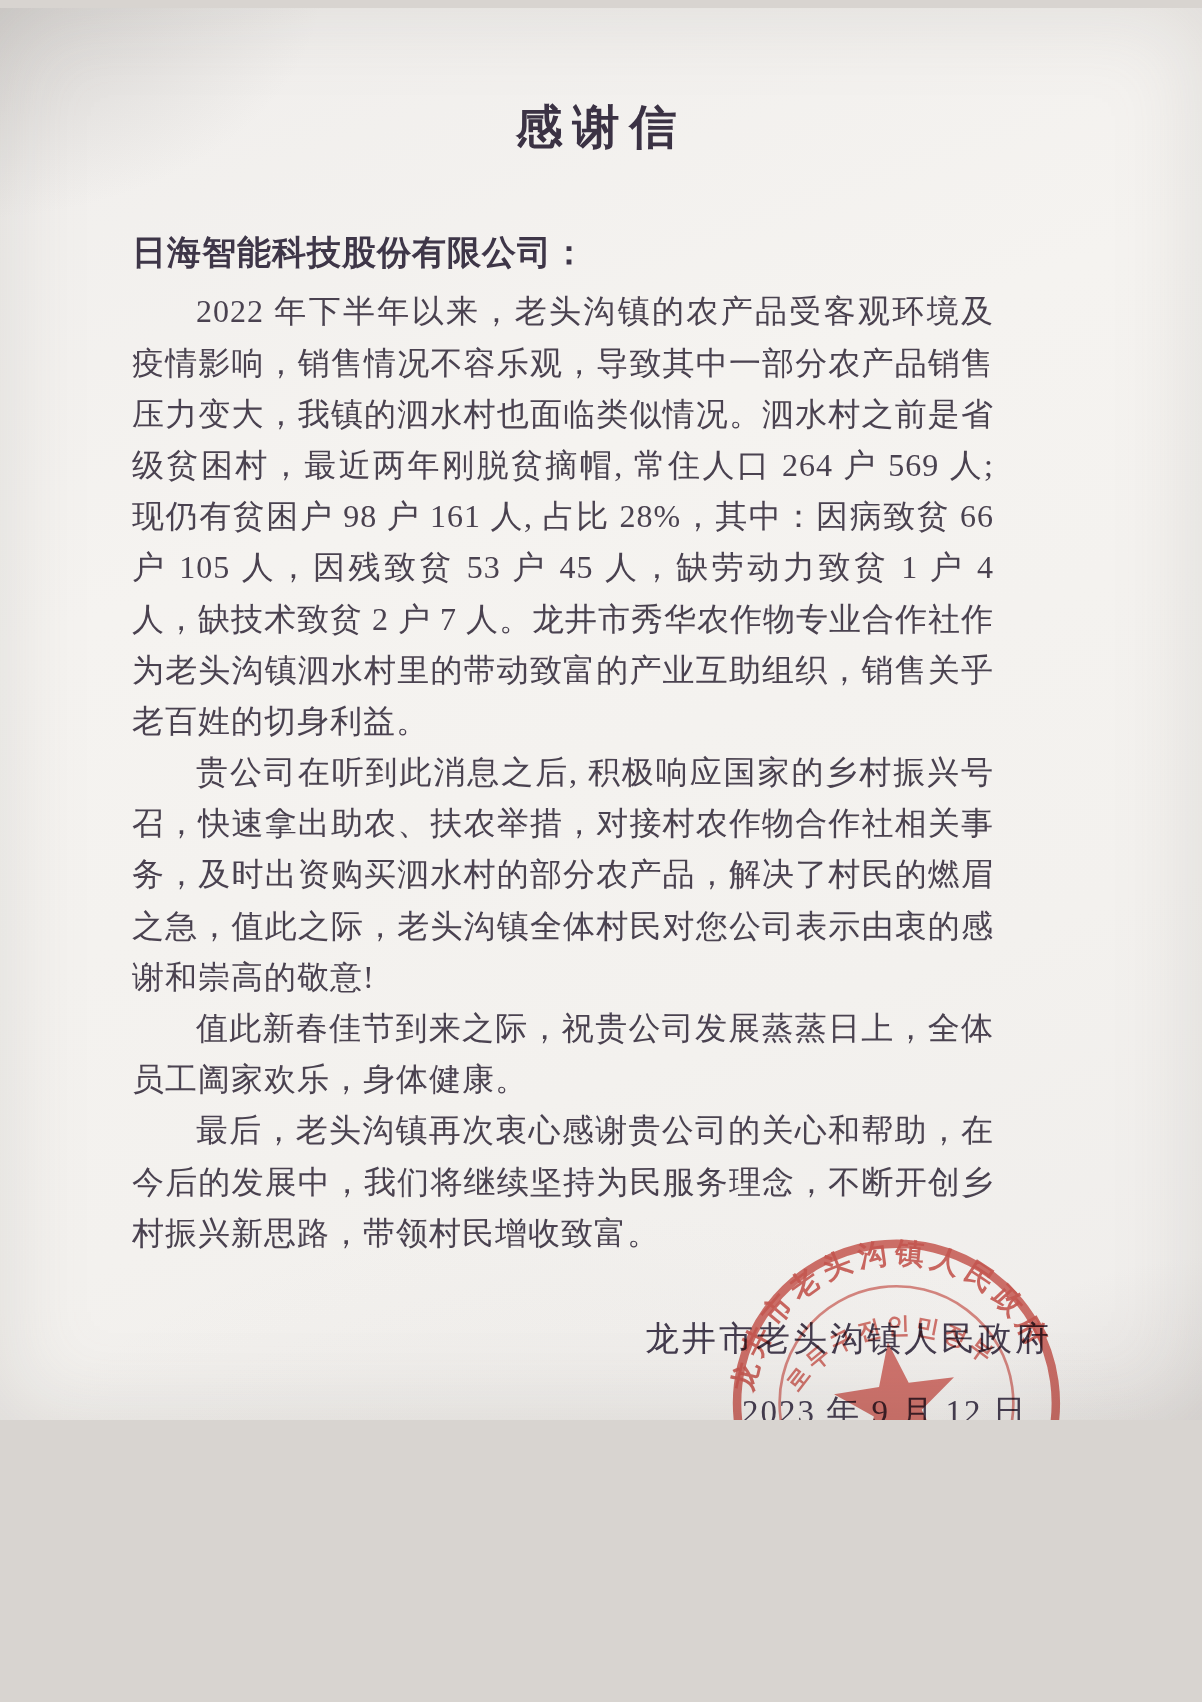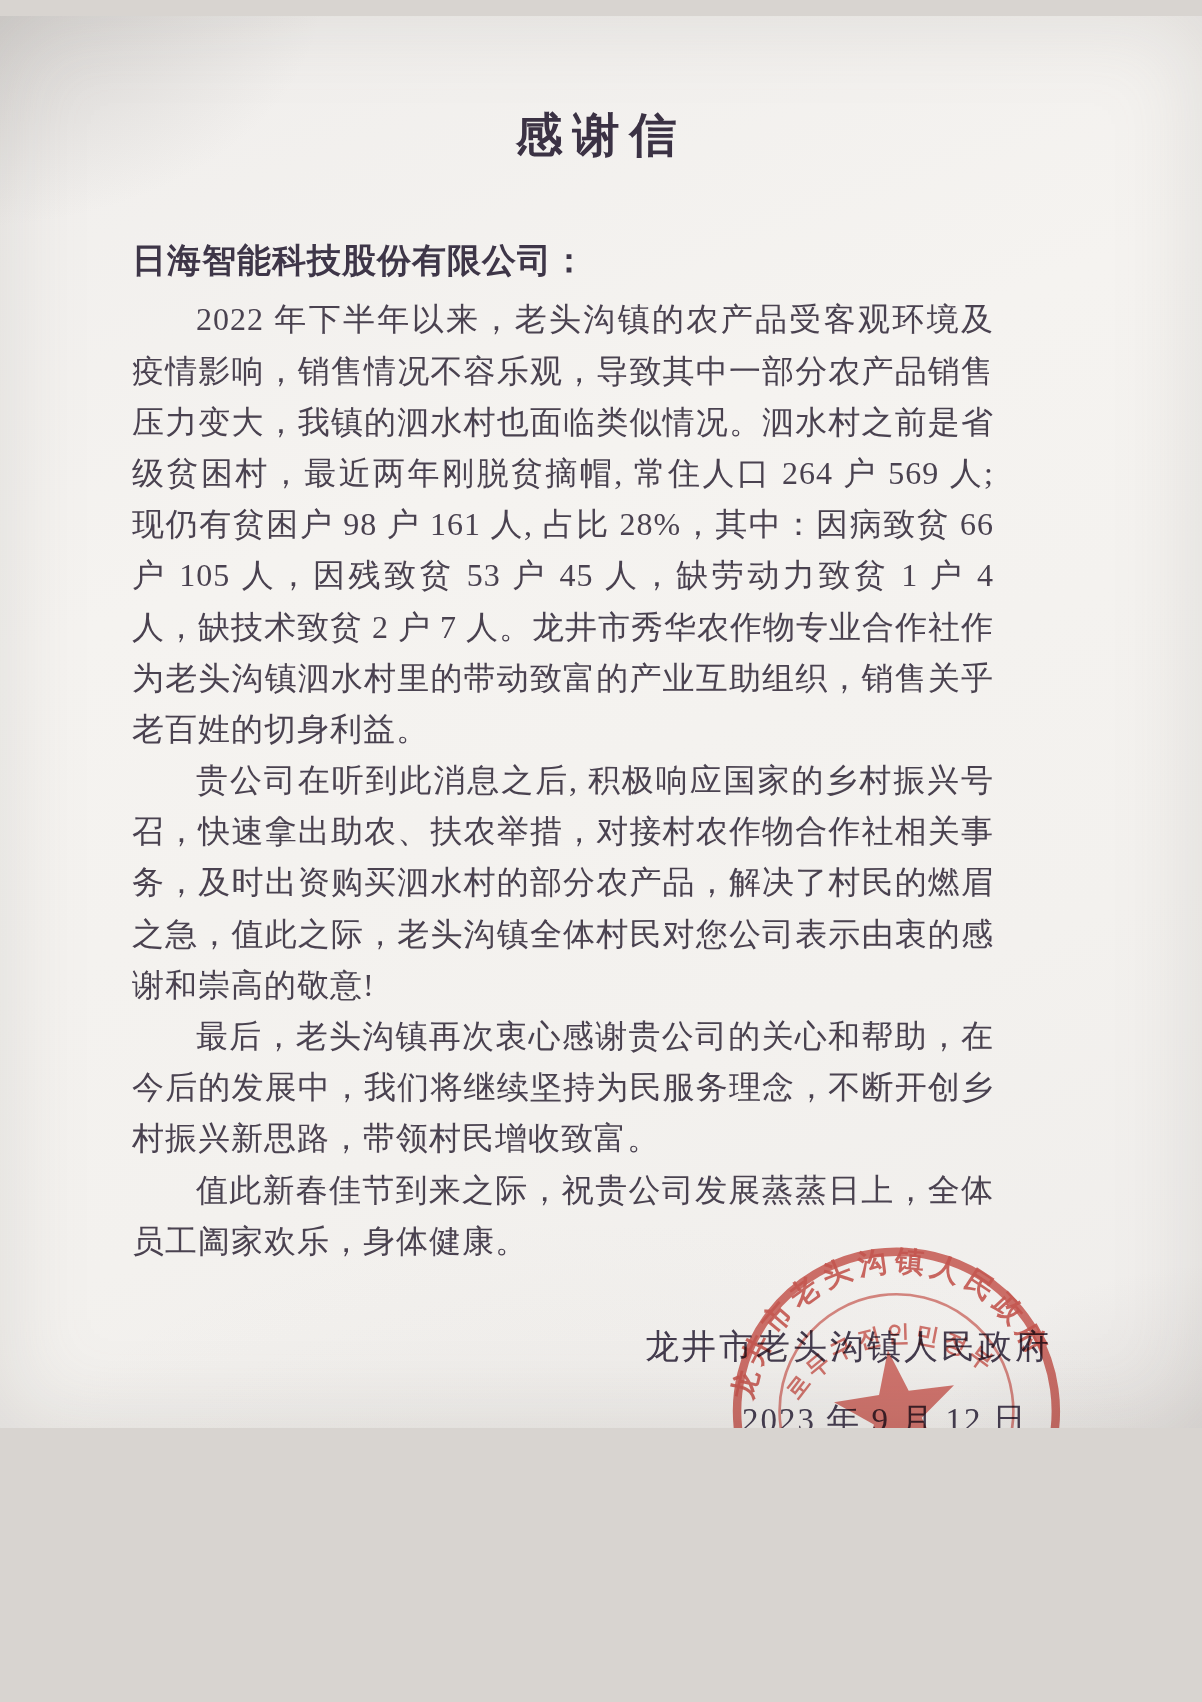--- a/index.html
+++ b/index.html
@@ -5,21 +5,21 @@
   html, body {
     margin: 0;
     padding: 0;
     background: #d8d4d0;
     font-family: "Liberation Serif", "DejaVu Serif", serif;
   }
   .page {
     position: relative;
     width: 1202px;
     height: 1412px;
-    margin: 16px auto;
+    margin: 8px auto;
     overflow: hidden;
     background:
       radial-gradient(ellipse 600px 400px at -3% -2%, rgba(140,135,132,0.30), rgba(140,135,132,0) 60%),
       radial-gradient(ellipse 500px 300px at 103% 101%, rgba(170,162,158,0.22), rgba(170,162,158,0) 60%),
       radial-gradient(ellipse 900px 500px at 50% 110%, rgba(200,195,190,0.12), rgba(200,195,190,0) 70%),
       linear-gradient(160deg, #f0eeec 0%, #f5f3f0 35%, #f3f1ee 70%, #efedeb 100%);
     box-shadow: inset 0 0 90px rgba(120,115,112,0.18);
     color: #4a4250;
   }
   .title {
@@ -88,22 +88,22 @@
 <body>
 
 <div class="page">
 
   <h1 class="title">感谢信</h1>
 
   <div class="body-text">
     <p class="recipient">日海智能科技股份有限公司：</p>
     <p class="para">2022 年下半年以来，老头沟镇的农产品受客观环境及疫情影响，销售情况不容乐观，导致其中一部分农产品销售压力变大，我镇的泗水村也面临类似情况。泗水村之前是省级贫困村，最近两年刚脱贫摘帽, 常住人口 264 户 569 人; 现仍有贫困户 98 户 161 人, 占比 28%，其中：因病致贫 66 户 105 人，因残致贫 53 户 45 人，缺劳动力致贫 1 户 4 人，缺技术致贫 2 户 7 人。龙井市秀华农作物专业合作社作为老头沟镇泗水村里的带动致富的产业互助组织，销售关乎老百姓的切身利益。</p>
     <p class="para">贵公司在听到此消息之后, 积极响应国家的乡村振兴号召，快速拿出助农、扶农举措，对接村农作物合作社相关事务，及时出资购买泗水村的部分农产品，解决了村民的燃眉之急，值此之际，老头沟镇全体村民对您公司表示由衷的感谢和崇高的敬意!</p>
+    <p class="para">值此新春佳节到来之际，祝贵公司发展蒸蒸日上，全体员工阖家欢乐，身体健康。</p>
     <p class="para">最后，老头沟镇再次衷心感谢贵公司的关心和帮助，在今后的发展中，我们将继续坚持为民服务理念，不断开创乡村振兴新思路，带领村民增收致富。</p>
-    <p class="para">值此新春佳节到来之际，祝贵公司发展蒸蒸日上，全体员工阖家欢乐，身体健康。</p>
   </div>
 
   <div class="signature">龙井市老头沟镇人民政府</div>
 
   <div class="date">2023 年 9 月 12 日</div>
 
   <div class="seal">
     <svg viewBox="0 0 320 320" xmlns="http://www.w3.org/2000/svg">
       <defs>
         <path id="arcTop" d="M 23,168 A 137,137 0 0 1 297,168" fill="none"></path>

